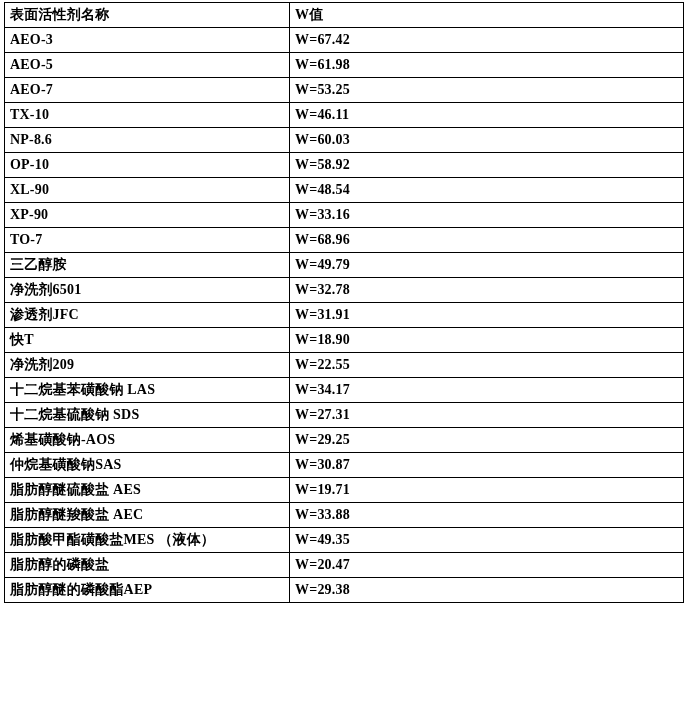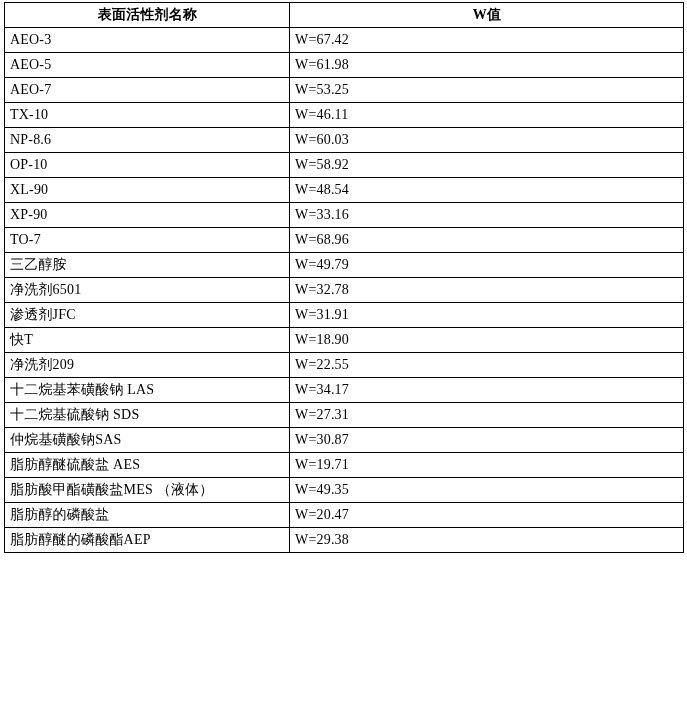--- a/index.html
+++ b/index.html
@@ -29,28 +29,27 @@
   table.data-table col.col-name { width: 285px; }
   table.data-table col.col-value { width: 394px; }
   table.data-table th,
   table.data-table td {
     border: 1px solid #000000;
     padding: 2px 4px 2px 5px;
     font-size: 14px;
     line-height: 16px;
     height: 20px;
     vertical-align: middle;
-    font-weight: normal;
+    font-weight: bold;
     text-align: left;
     white-space: nowrap;
     overflow: hidden;
   }
   table.data-table th {
     font-weight: bold;
-    text-align: center;
   }
   .cell-name {
     letter-spacing: 0.2px;
   }
   .cell-value {
     letter-spacing: 0.2px;
   }
 </style>
 </head>
 <body>
@@ -126,26 +125,34 @@
         </tr>
         <tr>
           <td class="cell-name">十二烷基苯磺酸钠 LAS</td>
           <td class="cell-value">W=34.17</td>
         </tr>
         <tr>
           <td class="cell-name">十二烷基硫酸钠 SDS</td>
           <td class="cell-value">W=27.31</td>
         </tr>
         <tr>
+          <td class="cell-name">烯基磺酸钠-AOS</td>
+          <td class="cell-value">W=29.25</td>
+        </tr>
+        <tr>
           <td class="cell-name">仲烷基磺酸钠SAS</td>
           <td class="cell-value">W=30.87</td>
         </tr>
         <tr>
           <td class="cell-name">脂肪醇醚硫酸盐 AES</td>
           <td class="cell-value">W=19.71</td>
+        </tr>
+        <tr>
+          <td class="cell-name">脂肪醇醚羧酸盐 AEC</td>
+          <td class="cell-value">W=33.88</td>
         </tr>
         <tr>
           <td class="cell-name">脂肪酸甲酯磺酸盐MES （液体）</td>
           <td class="cell-value">W=49.35</td>
         </tr>
         <tr>
           <td class="cell-name">脂肪醇的磷酸盐</td>
           <td class="cell-value">W=20.47</td>
         </tr>
         <tr>

